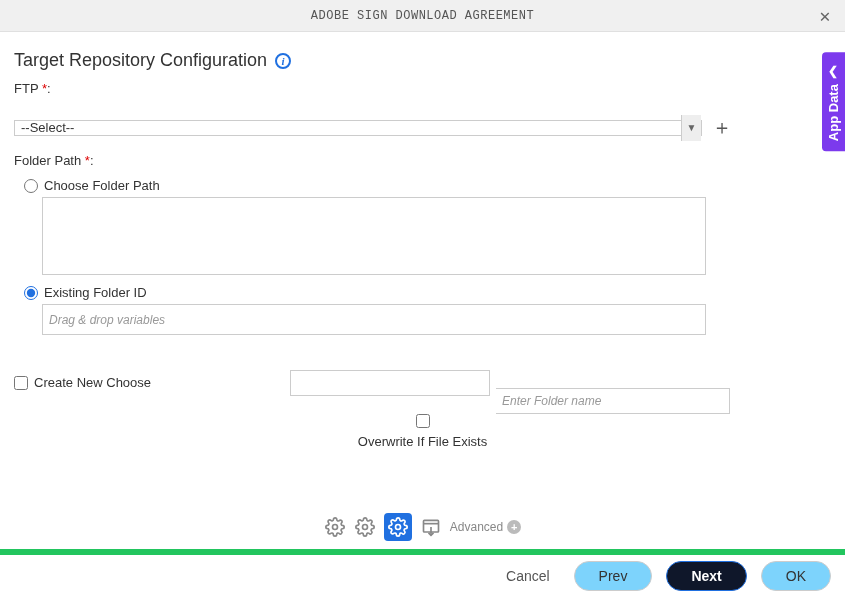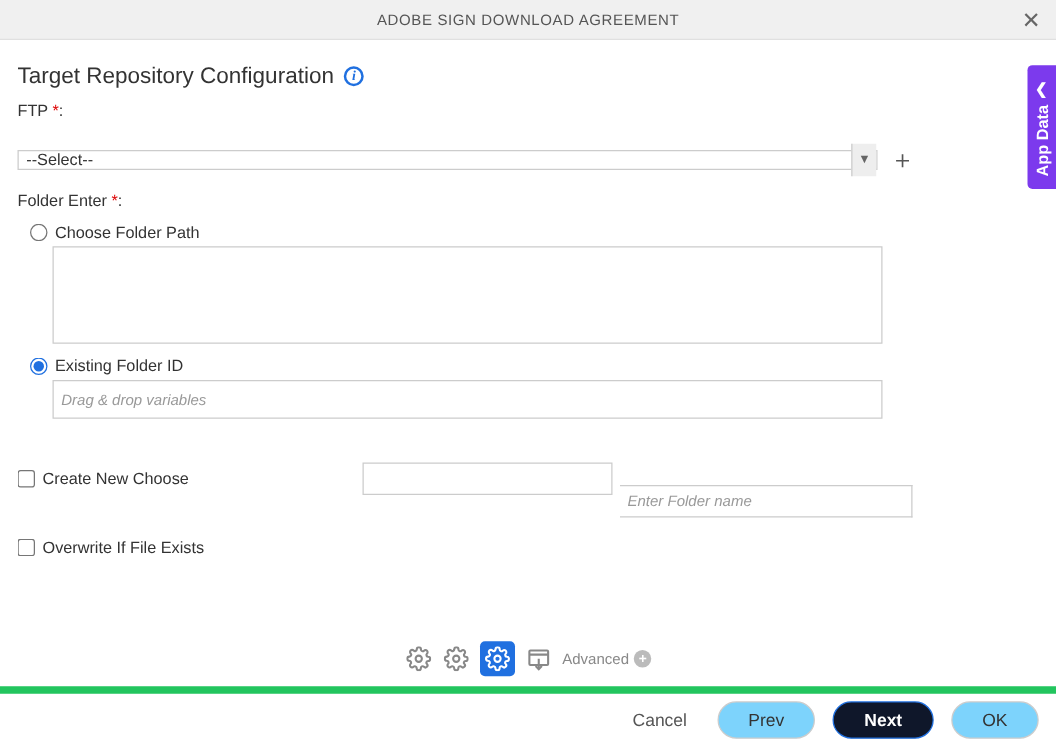--- a/index.html
+++ b/index.html
@@ -14,20 +14,21 @@
     overflow: hidden;
   }
   .header {
     background: #f0f0f0;
     height: 32px;
     display: flex;
     align-items: center;
     justify-content: center;
     position: relative;
     border-bottom: 1px solid #e0e0e0;
+    font-family: Liberation Mono, monospace;
   }
   .header-title {
     font-size: 12px;
     letter-spacing: 0.5px;
     color: #555;
   }
   .close-btn {
     position: absolute;
     right: 10px;
     top: 6px;
@@ -306,21 +307,21 @@
 
   <div class="select-row field-row">
     <div class="select-box">
       <span class="select-text">--Select--</span>
       <span class="select-arrow">▼</span>
     </div>
     <span class="plus-btn">＋</span>
   </div>
 
   <div>
-    <span class="label"><span>Folder Enter</span> <span class="req">*</span>:</span>
+    <span class="label"><span>Folder Path</span> <span class="req">*</span>:</span>
   </div>
 
   <div class="radio-row">
     <input type="radio" name="fp" style="">
     <span>Choose Folder Path</span>
   </div>
   <div class="textarea-box"></div>
 
   <div class="radio-row">
     <input type="radio" name="fp" checked="" style="">
@@ -332,21 +333,21 @@
 
   <div class="cnf-row">
     <input type="checkbox" style="">
     <span class="cnf-label">Create New Choose</span>
     <div class="cnf-box"></div>
     <div class="cnf-name">
       <span>Enter Folder name</span>
     </div>
   </div>
 
-  <div class="check-row" style="margin-top:16px;">
+  <div class="check-row" style="margin-top:0;flex-direction:column;">
     <input type="checkbox" style="">
     <span>Overwrite If File Exists</span>
   </div>
 
 </div>
 
 <div class="app-data-tab">
   <span>App Data</span>
   <span class="app-data-chevron">❮</span>
 </div>

